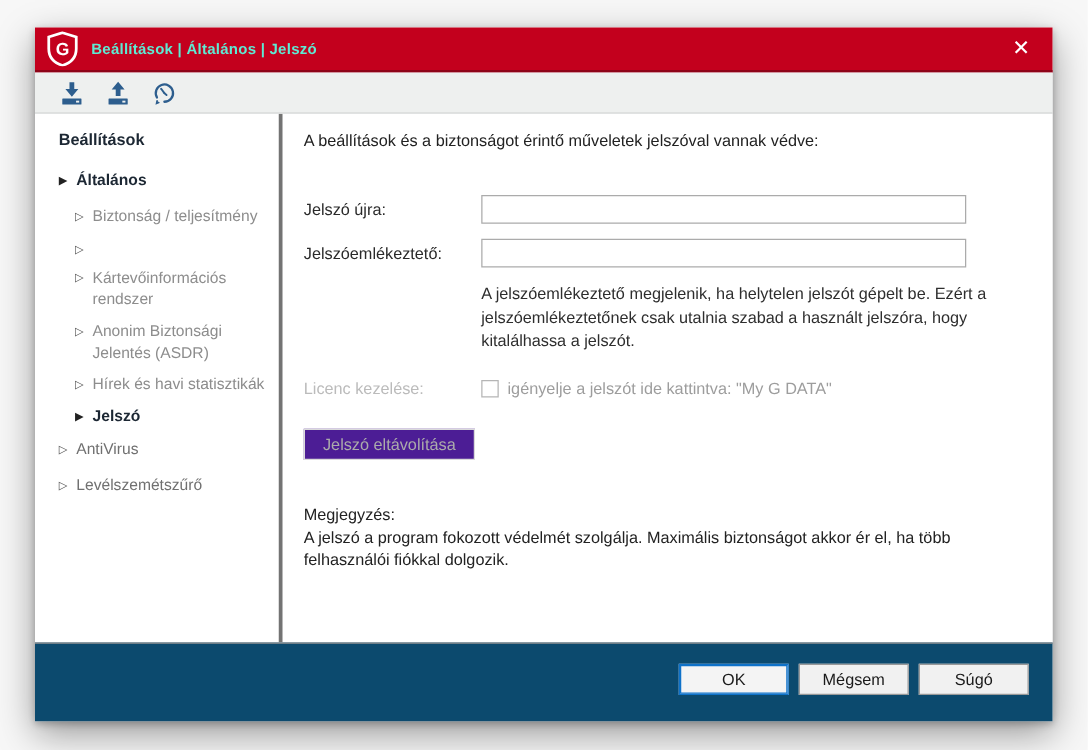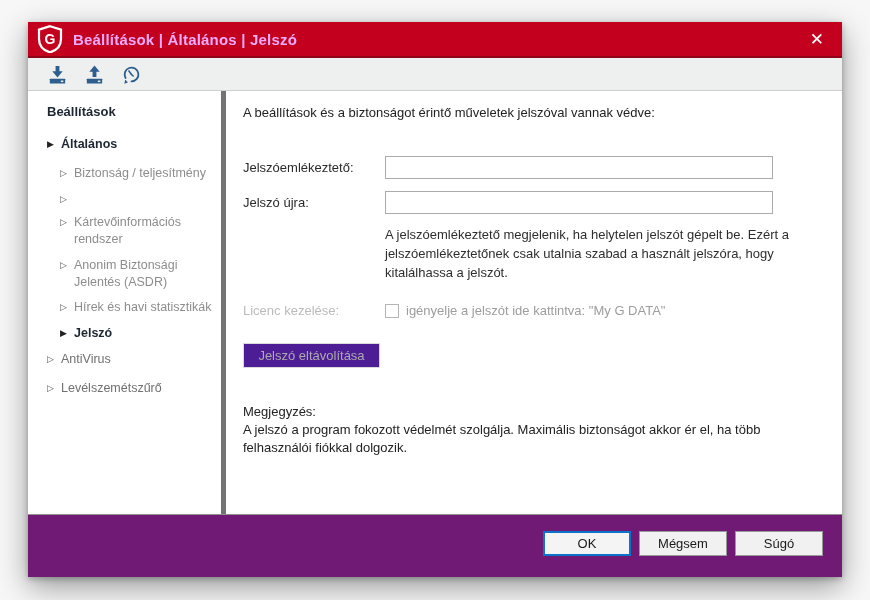--- a/index.html
+++ b/index.html
@@ -8,31 +8,31 @@
     position:absolute; left:28px; top:22px; width:814px; height:555px;
     background:#fff; box-shadow:0 10px 28px rgba(0,0,0,.38), 0 2px 6px rgba(0,0,0,.25);
     display:flex; flex-direction:column;
   }
   
   .titlebar {
     height:36px; background:#c3001d; border-bottom:2px solid #8e0418;
     display:flex; align-items:center; padding:0 6px 0 9px; flex-shrink:0;
   }
   .titlebar .logo { width:26px; height:28px; flex-shrink:0; }
-  .titlebar .title { color:#f0abfc; font-weight:bold; font-size:15px; margin-left:10px; flex:1; letter-spacing:.2px; }
+  .titlebar .title { color:#5eead4; font-weight:bold; font-size:12px; margin-left:10px; flex:1; letter-spacing:.2px; }
   .close-btn { color:#fff; font-size:17px; font-weight:bold; padding:4px 12px; cursor:default; }
   
   .toolbar {
     height:33px; background:#eef0ef; border-bottom:1px solid #cdd0cf;
     display:flex; align-items:center; padding-left:17px; gap:13px; flex-shrink:0;
   }
   .tool-btn { width:24px; height:24px; display:flex; align-items:center; justify-content:center; }
   
   .body { flex:1; display:flex; overflow:hidden; background:#fff; }
-  .sidebar { width:198px; border-right:5px solid #737373; padding:13px 6px 0 19px; flex-shrink:0; font-size:12.5px; }
+  .sidebar { width:198px; border-right:3px solid #737373; padding:13px 6px 0 19px; flex-shrink:0; font-size:12.5px; }
   .tree-root { font-weight:bold; color:#1c2733; font-size:13px; margin-bottom:17px; }
   .tree-item { display:flex; align-items:flex-start; margin-bottom:9px; line-height:1.35; }
   .tree-item .tri { width:14px; flex-shrink:0; font-size:9px; padding-top:2px; color:#555; }
   .tree-item.lvl2 { margin-left:13px; }
   .tree-item.lvl1 { margin-bottom:12px; }
   .tree-item.gap { margin-top:8px; }
   .tree-item .tree-label { color:#8d8d8d; }
   .tree-item.lvl1 .tree-label { color:#707070; }
   .tree-item.bold .tree-label { color:#1c2733; font-weight:bold; }
   .tree-item.bold .tri { color:#222; }
@@ -58,21 +58,21 @@
   .checkbox-text { color:#9d9d9d; }
   .remove-btn {
     margin-top:25px; width:137px; height:25px; background:#4c1d95;
     border:1px solid #dadada; color:#ababab; font-size:13px; font-family:inherit;
   }
   .note { margin-top:36px; }
   .note-title { margin-bottom:2px; }
   .note-body { width:562px; line-height:1.4; }
   
   .footer {
-    height:63px; background:#701a75; border-top:1px solid #919191;
+    height:63px; background:#0c4a6e; border-top:1px solid #919191;
     display:flex; justify-content:flex-end; align-items:flex-start;
     padding:16px 19px 0 0; gap:8px; flex-shrink:0;
   }
   .dlg-btn {
     width:88px; height:25px; background:#f1f1f1; border:1px solid #999;
     font-size:13px; color:#1a1a1a; font-family:inherit;
   }
   .dlg-btn.default { border:1px solid #0f72c9; box-shadow:inset 0 0 0 1px #0f72c9; background:#f4f4f4; }
   .dlg-btn.disabled { border-color:#d3d3d3; color:#a3a3a3; background:#f3f3f3; }
 </style>
@@ -156,28 +156,28 @@
             <span class="tree-label">Levélszemétszűrő</span>
           </div>
         </div>
     </div>
 
     <div class="main">
       <div class="intro">A beállítások és a biztonságot érintő műveletek jelszóval vannak védve:</div>
 
       <div class="form">
         <div class="form-row">
-          <div class="row-label">Jelszóemlékeztető:</div>
+          <div class="row-label">Jelszó újra:</div>
           <div class="input-wrap">
             <input class="field" type="text" value="" style="">
             
           </div>
         </div>
         <div class="form-row">
-          <div class="row-label">Jelszó újra:</div>
+          <div class="row-label">Jelszóemlékeztető:</div>
           <div class="input-wrap">
             <input class="field" type="text" value="" style="">
             
           </div>
         </div>
       </div>
 
       <div class="hint">A jelszóemlékeztető megjelenik, ha helytelen jelszót gépelt be. Ezért a jelszóemlékeztetőnek csak utalnia szabad a használt jelszóra, hogy kitalálhassa a jelszót.</div>
 
       <div class="license-row">

